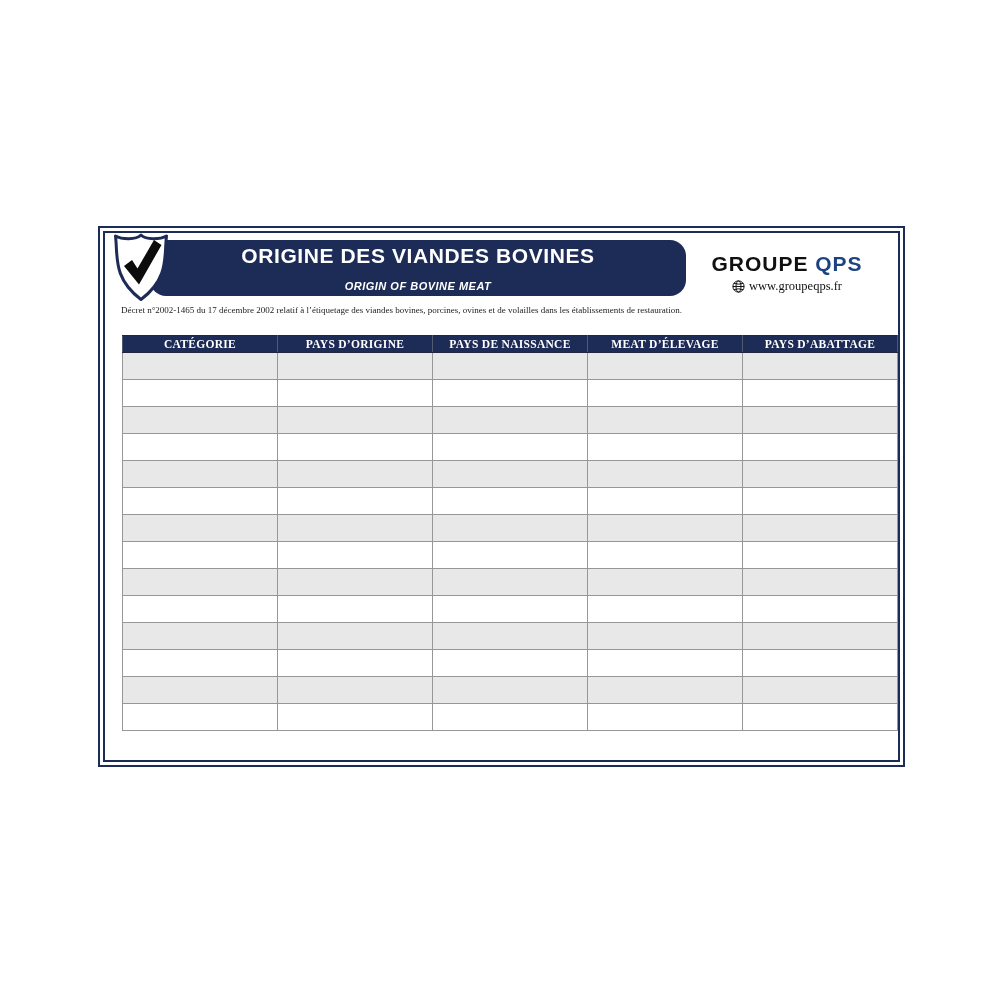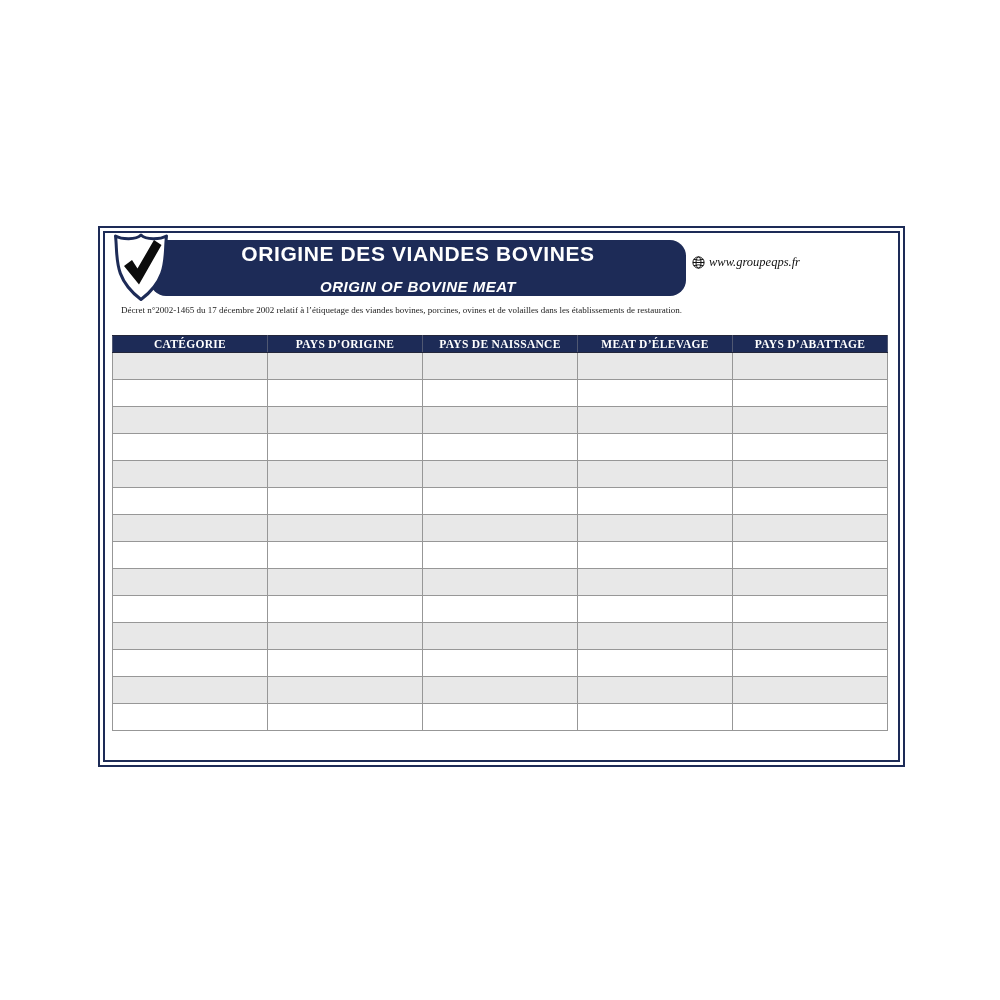--- a/index.html
+++ b/index.html
@@ -18,36 +18,36 @@
          border:2px solid var(--navy);padding:3px;background:#ffffff;}
   .frame-inner{position:relative;width:100%;height:100%;border:2px solid var(--navy);background:#ffffff;}
 
   
   .shield{position:absolute;left:4px;top:-2px;width:64px;height:72px;z-index:2;}
 
   
   .banner{position:absolute;left:45px;top:7px;width:536px;height:56px;background:var(--navy);
           border-radius:16px;display:flex;flex-direction:column;align-items:center;justify-content:center;z-index:1;}
   .banner-title{color:#ffffff;font-size:21px;font-weight:800;letter-spacing:.6px;white-space:nowrap;}
-  .banner-subtitle{color:#ffffff;font-size:15px;font-weight:700;font-style:italic;letter-spacing:.5px;margin-top:12px;white-space:nowrap;}
+  .banner-subtitle{color:#ffffff;font-size:11px;font-weight:700;font-style:italic;letter-spacing:.5px;margin-top:12px;white-space:nowrap;}
 
   
   .logo{position:absolute;right:16px;top:19px;width:190px;text-align:center;z-index:1;}
   .logo-name{font-size:21px;font-weight:800;letter-spacing:1px;color:#101010;white-space:nowrap;}
   .logo-name .accent{color:var(--qps-blue);}
-  .logo-site{margin-top:3px;display:flex;align-items:center;gap:4px;
-             font-family:"Liberation Serif","DejaVu Serif",serif;font-size:12.5px;color:#111111;font-style:italic;}
+  .logo-site{margin-top:3px;display:flex;align-items:center;justify-content:center;gap:4px;
+             font-family:"Liberation Serif","DejaVu Serif",serif;font-size:12.5px;color:#111111;}
   .globe{width:13px;height:13px;flex:0 0 auto;}
 
   
   .decree{position:absolute;left:16px;top:72px;width:782px;
           font-family:"Liberation Serif","DejaVu Serif",serif;font-size:9px;color:#1c1c1c;white-space:nowrap;}
 
   
-  .meat-table{position:absolute;left:7px;top:102px;width:776px;border-collapse:collapse;table-layout:fixed;
+  .meat-table{position:absolute;left:17px;top:102px;width:776px;border-collapse:collapse;table-layout:fixed;
               border:1px solid var(--grid);padding-left:30px;}
   .meat-table th{background:var(--navy);color:#ffffff;height:17px;padding:0 2px;
                  font-family:"Liberation Serif","DejaVu Serif",serif;font-size:11.5px;font-weight:700;
                  letter-spacing:.3px;border:1px solid #505872;border-top:1px solid #23263a;border-bottom:1px solid #23263a;
                  white-space:nowrap;overflow:hidden;}
   .meat-table td{height:27px;border:1px solid #979797;border-top:1px solid #7e7e7e;background:#ffffff;}
   .meat-table tbody tr:nth-child(odd) td{background:var(--row-gray);}
 </style>
 </head>
 <body>
@@ -60,20 +60,24 @@
         <path d="M32 4 C27 9 13 8.5 6.5 5 C9 25 3.5 47 32 68.5 C60.5 47 55 25 57.5 5 C51 8.5 37 9 32 4 Z" fill="#ffffff" stroke="#1d2b57" stroke-width="3" stroke-linejoin="round"></path>
         <path d="M15 35 L23 29 L28.5 37.5 L45 9 L52.5 14 L30 53.5 Z" fill="#0c0c0c"></path>
       </svg>
 
       <div class="banner">
         <div class="banner-title">ORIGINE DES VIANDES BOVINES</div>
         <div class="banner-subtitle">ORIGIN OF BOVINE MEAT</div>
       </div>
 
       <div class="logo">
+        <div class="logo-name">
+          <span>GROUPE</span>
+          <span class="accent">QPS</span>
+        </div>
         <div class="logo-site">
           <svg class="globe" viewBox="0 0 13 13" aria-hidden="true">
             <g fill="none" stroke="#111111" stroke-width="1">
               <circle cx="6.5" cy="6.5" r="5.6"></circle>
               <ellipse cx="6.5" cy="6.5" rx="2.5" ry="5.6"></ellipse>
               <line x1="0.9" y1="6.5" x2="12.1" y2="6.5"></line>
               <path d="M1.7 3.3 Q6.5 5.1 11.3 3.3"></path>
               <path d="M1.7 9.7 Q6.5 7.9 11.3 9.7"></path>
             </g>
           </svg>

